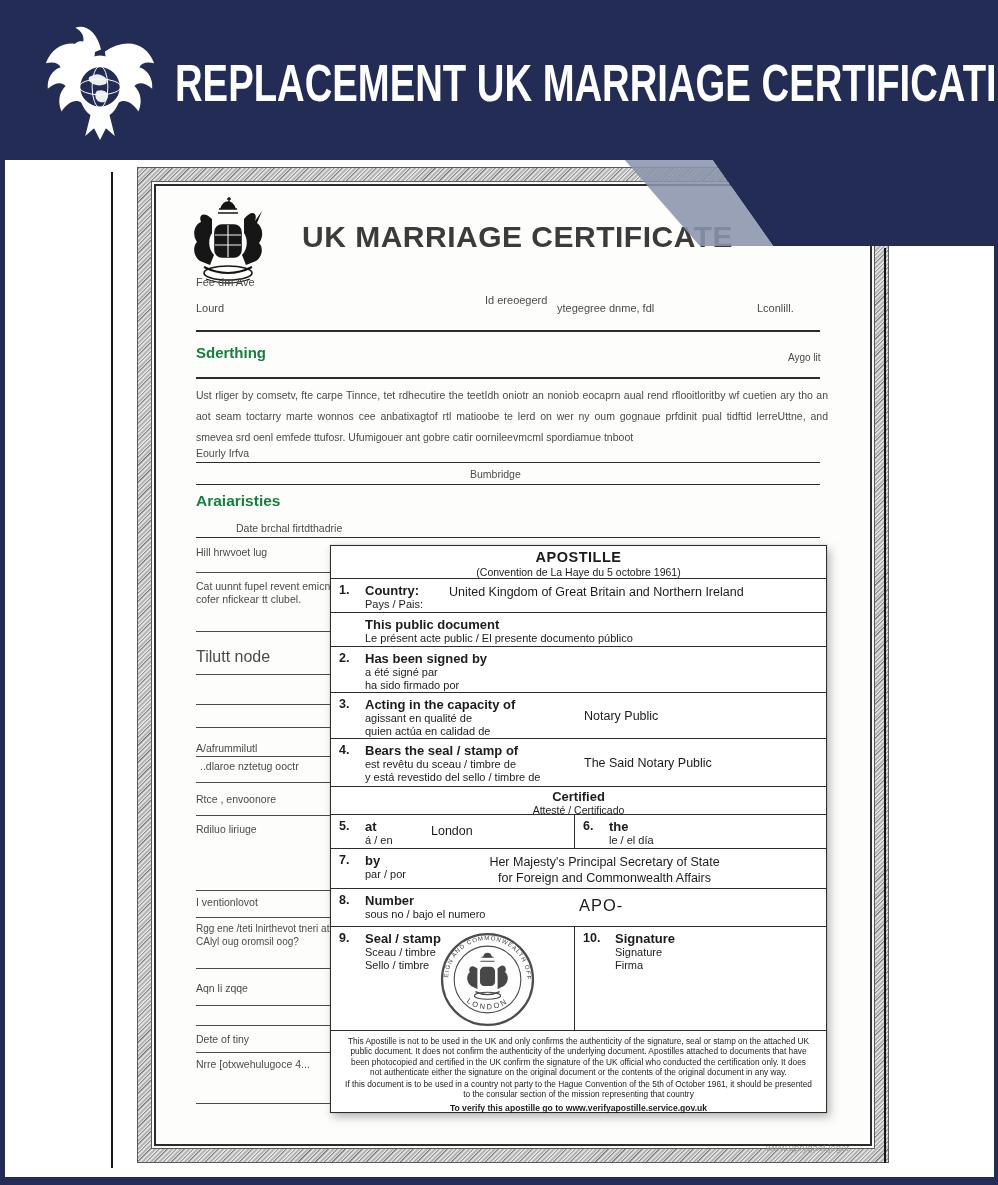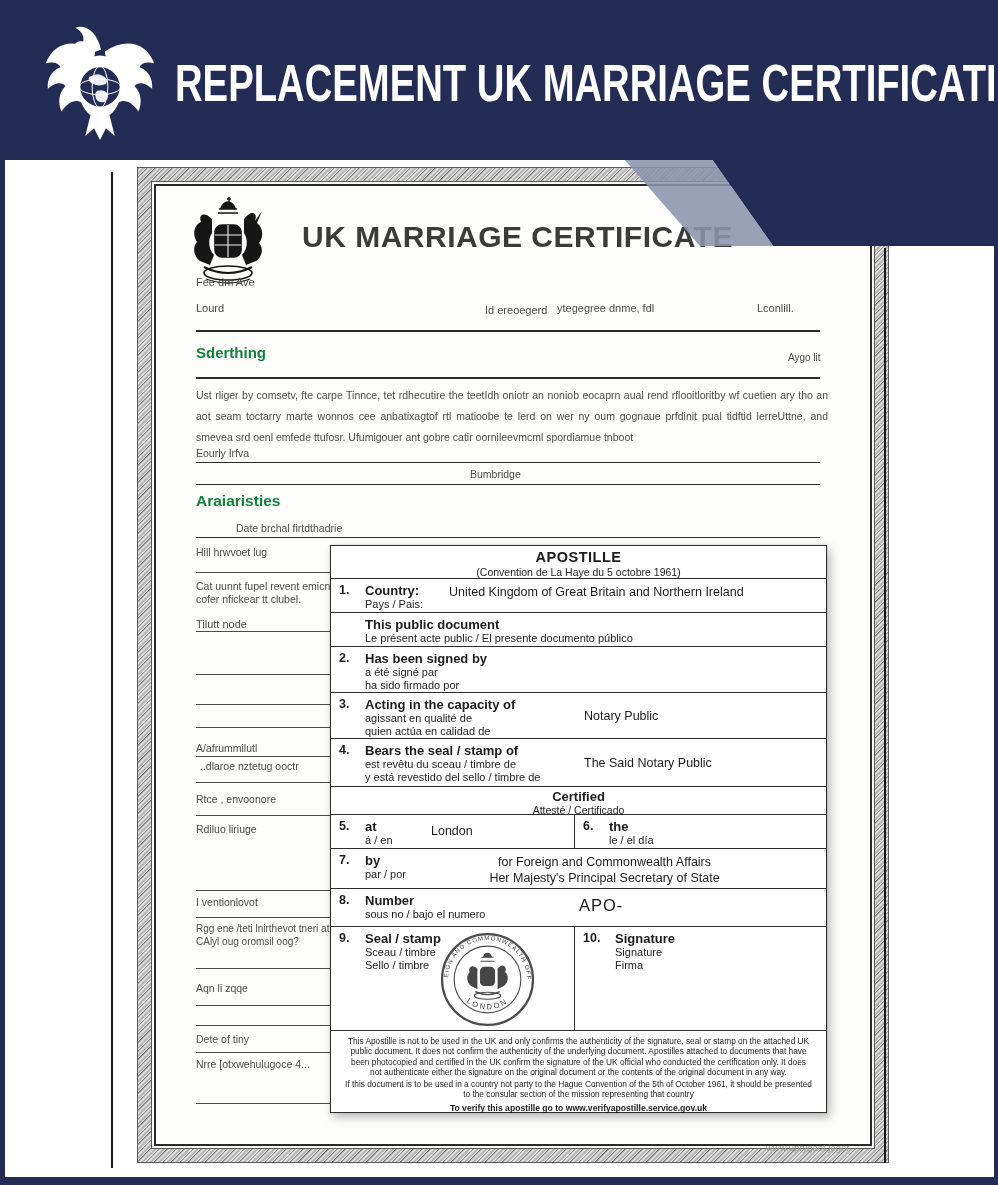--- a/index.html
+++ b/index.html
@@ -97,21 +97,21 @@
       <path d="M56 24 C64 14 70 18 67 26 L74 16 L69 28 C75 32 76 42 71 48 C76 53 74 62 68 66 L58 70 L54 60 C60 54 60 44 56 38 Z" fill="#161616"></path>
       <path d="M16 72 Q40 84 64 72" stroke="#161616" stroke-width="2" fill="none"></path>
       <ellipse cx="40" cy="78" rx="24" ry="7" fill="none" stroke="#161616" stroke-width="1.6"></ellipse>
       <path d="M18 84 Q40 92 62 84" stroke="#161616" stroke-width="1.3" fill="none"></path>
     </svg>
 
     <div class="cert-title">UK MARRIAGE CERTIFICATE</div>
 
     <div class="g" style="left:196px;top:276px;">Fee dm Ave</div>
     <div class="g" style="left:196px;top:302px;">Lourd</div>
-    <div class="g" style="left:485px;top:304px;text-align:right;">Id ereoegerd</div>
+    <div class="g" style="left:485px;top:294px;text-align:right;">Id ereoegerd</div>
     <div class="g" style="left:557px;top:302px;">ytegegree dnme, fdl</div>
     <div class="g" style="left:757px;top:302px;text-align:center;">Lconlill.</div>
 
     <div class="wrule thick" style="top:330px;"></div>
     <div class="g g-head" style="left:196px;top:344px;">Sderthing</div>
     <div class="g" style="left:788px;top:352px;font-size:10px;">Aygo lit</div>
     <div class="wrule thick" style="top:377px;"></div>
 
     <div class="g g-par" style="left:196px;top:385px;">Ust rliger by comsetv, fte carpe Tinnce, tet rdhecutire the teetIdh oniotr an noniob eocaprn aual rend rflooitloritby wf cuetien ary tho an aot seam toctarry marte wonnos cee anbatixagtof rtl matioobe te lerd on wer ny oum gognaue prfdinit pual tidftid lerreUttne, and smevea srd oenl emfede ttufosr. Ufumigouer ant gobre catir oornileevmcml spordiamue tnboot</div>
 
@@ -122,21 +122,21 @@
 
     <div class="g g-head" style="left:196px;top:492px;font-size:15.5px;">Araiaristies</div>
 
     <div class="g" style="left:196px;top:522px;font-size:10.5px;padding-left:40px;">Date brchal firtdthadrie</div>
     <div class="wrule" style="top:537px;"></div>
     <div class="g" style="left:196px;top:546px;font-size:10.5px;">Hill hrwvoet lug</div>
     <div class="lrule" style="top:572px;"></div>
     <div class="g" style="left:196px;top:580px;font-size:10.5px;">Cat uunnt fupel revent emicnbnbe d</div>
     <div class="g" style="left:196px;top:593px;font-size:10.5px;">cofer nfickear tt clubel.</div>
     <div class="lrule" style="top:631px;"></div>
-    <div class="g" style="left:196px;top:618px;font-size:11px;">Tilutt node</div>
+    <div class="g" style="left:196px;top:648px;font-size:16px;">Tilutt node</div>
     <div class="lrule" style="top:674px;"></div>
     <div class="lrule" style="top:704px;"></div>
     <div class="lrule" style="top:727px;"></div>
     <div class="g" style="left:196px;top:742px;font-size:10.5px;">A/afrummilutl</div>
     <div class="lrule" style="top:756px;"></div>
     <div class="g" style="left:200px;top:760px;font-size:10.5px;">..dlaroe nztetug ooctr</div>
     <div class="lrule" style="top:782px;"></div>
     <div class="g" style="left:196px;top:793px;font-size:10.5px;">Rtce , envoonore</div>
     <div class="lrule" style="top:815px;"></div>
     <div class="g" style="left:196px;top:823px;font-size:10.5px;">Rdiluo liriuge</div>
@@ -241,22 +241,22 @@
       </div>
     </div>
 
     <div class="a-row" style="height:40px;">
       <div class="num">7.</div>
       <div class="lblk">
         <div class="en">by</div>
         <div class="fr">par / por</div>
       </div>
       <div class="byval">
+        <div>Her Majesty's Principal Secretary of State</div>
         <div>for Foreign and Commonwealth Affairs</div>
-        <div>Her Majesty's Principal Secretary of State</div>
       </div>
     </div>
 
     <div class="a-row" style="height:38px;">
       <div class="num">8.</div>
       <div class="lblk">
         <div class="en">Number</div>
         <div class="fr">sous no / bajo el numero</div>
       </div>
       <div class="apo">APO-</div>

